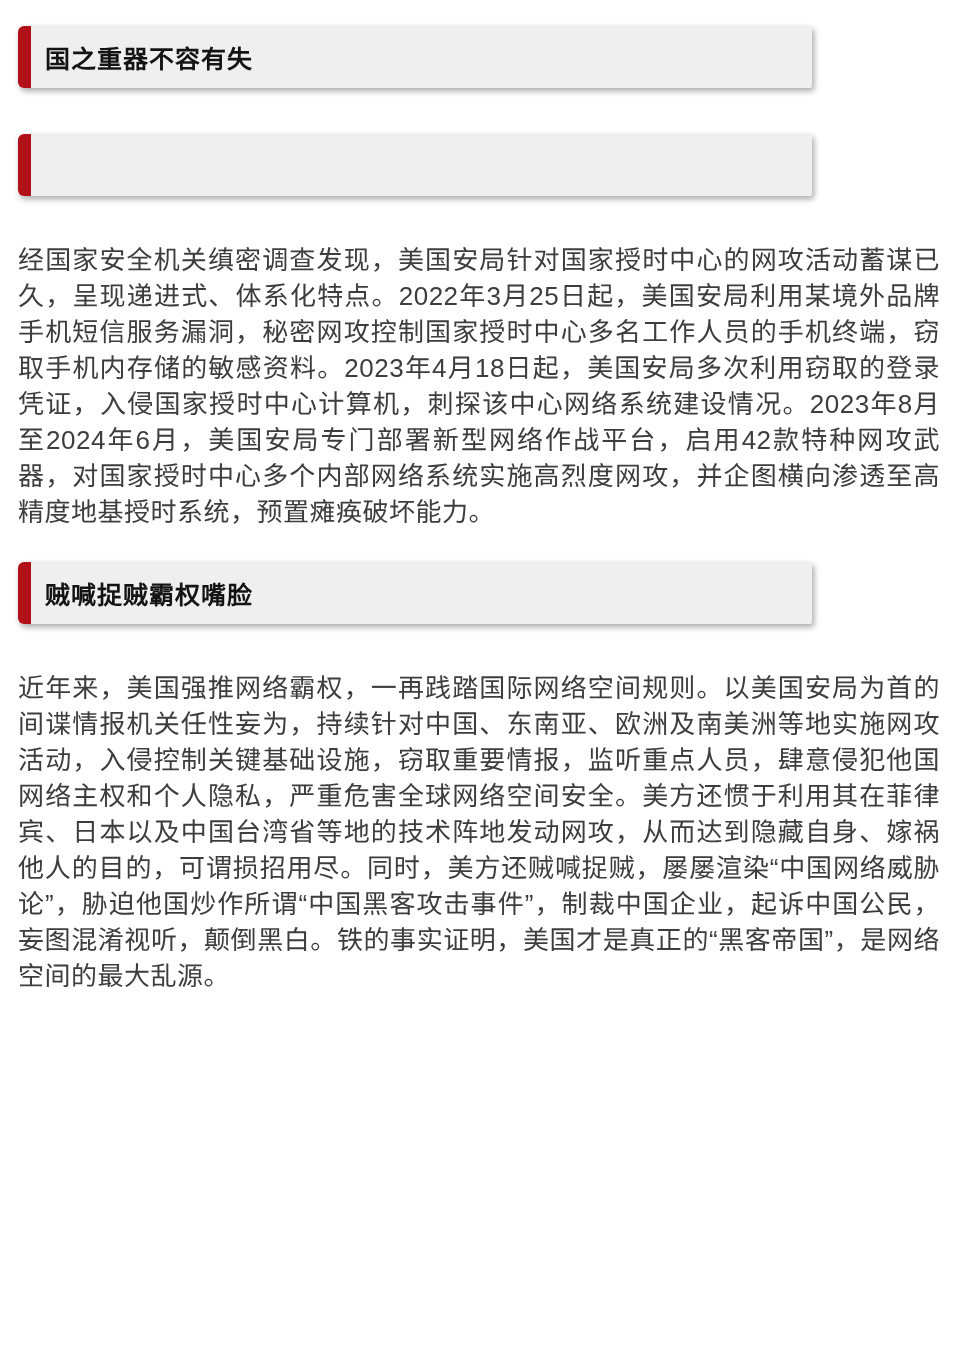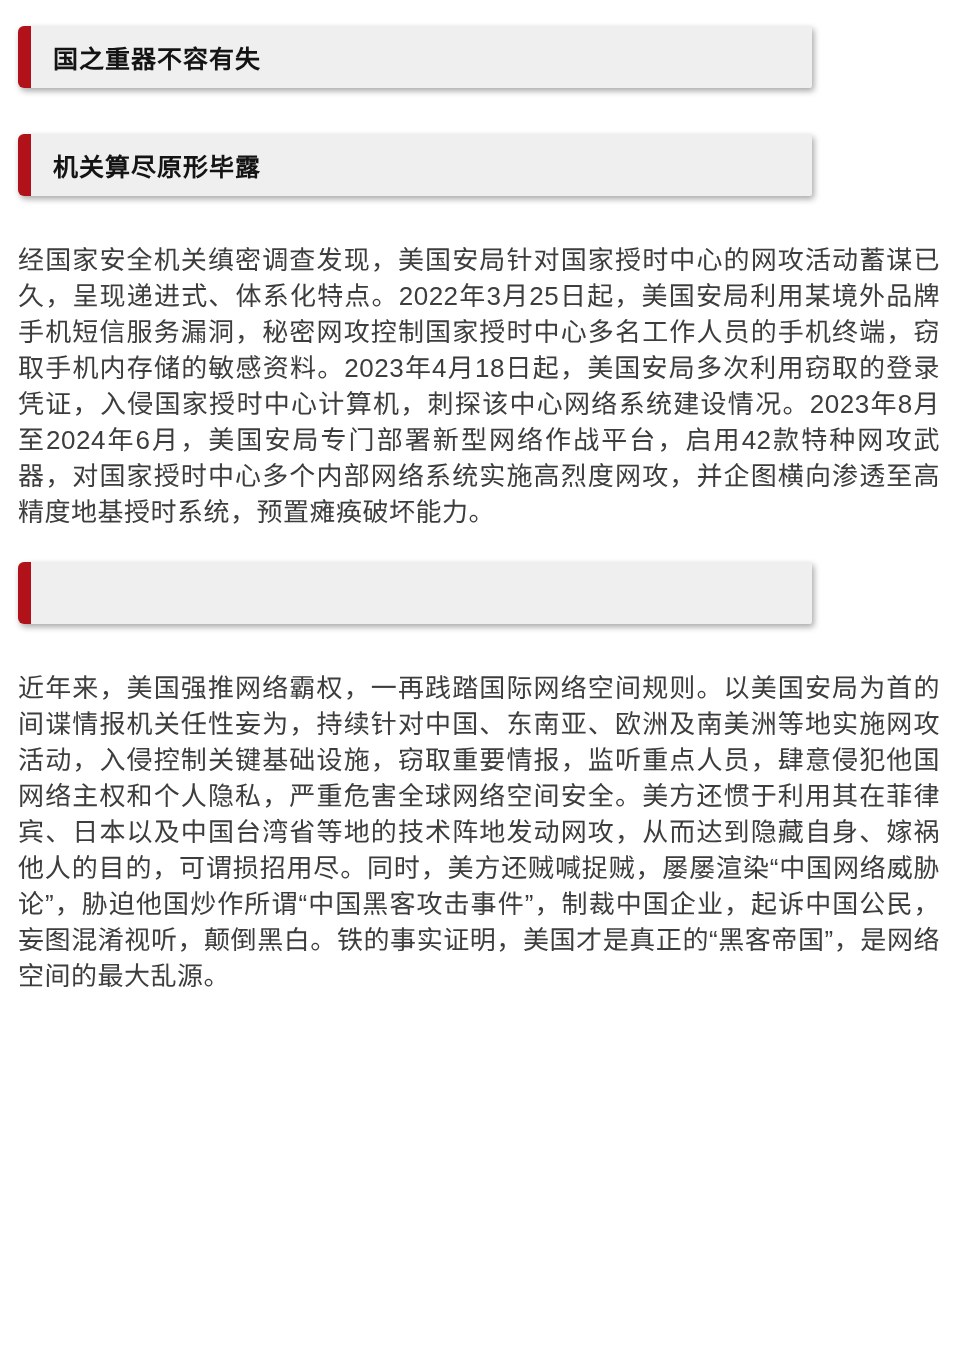--- a/index.html
+++ b/index.html
@@ -28,21 +28,21 @@
   .section + .section .section-header {
     margin-top: 10px;
   }
   .accent-bar {
     width: 13px;
     background: #b1121a;
     border-radius: 6px 0 0 6px;
     flex: 0 0 13px;
   }
   .section-title {
-    margin: 8px;
+    margin: 0;
     padding-left: 14px;
     align-self: center;
     font-size: 25px;
     font-weight: bold;
     color: #141414;
     letter-spacing: 1px;
   }
   .body-para {
     margin: 0 0 32px 0;
     font-size: 26px;
@@ -63,25 +63,25 @@
   <section class="section">
     <div class="section-header">
       <span class="accent-bar"></span>
       <h2 class="section-title">国之重器不容有失</h2>
     </div>
   </section>
 
   <section class="section">
     <div class="section-header">
       <span class="accent-bar"></span>
-      <h2 class="section-title">机关算尽原形毕露</h2>
     </div>
     <p class="body-para">经国家安全机关缜密调查发现，美国安局针对国家授时中心的网攻活动蓄谋已久，呈现递进式、体系化特点。2022年3月25日起，美国安局利用某境外品牌手机短信服务漏洞，秘密网攻控制国家授时中心多名工作人员的手机终端，窃取手机内存储的敏感资料。2023年4月18日起，美国安局多次利用窃取的登录凭证，入侵国家授时中心计算机，刺探该中心网络系统建设情况。2023年8月至2024年6月，美国安局专门部署新型网络作战平台，启用42款特种网攻武器，对国家授时中心多个内部网络系统实施高烈度网攻，并企图横向渗透至高精度地基授时系统，预置瘫痪破坏能力。</p>
   </section>
 
   <section class="section">
     <div class="section-header">
       <span class="accent-bar"></span>
+      <h2 class="section-title">贼喊捉贼霸权嘴脸</h2>
     </div>
     <p class="body-para">近年来，美国强推网络霸权，一再践踏国际网络空间规则。以美国安局为首的间谍情报机关任性妄为，持续针对中国、东南亚、欧洲及南美洲等地实施网攻活动，入侵控制关键基础设施，窃取重要情报，监听重点人员，肆意侵犯他国网络主权和个人隐私，严重危害全球网络空间安全。美方还惯于利用其在菲律宾、日本以及中国台湾省等地的技术阵地发动网攻，从而达到隐藏自身、嫁祸他人的目的，可谓损招用尽。同时，美方还贼喊捉贼，屡屡渲染“中国网络威胁论”，胁迫他国炒作所谓“中国黑客攻击事件”，制裁中国企业，起诉中国公民，妄图混淆视听，颠倒黑白。铁的事实证明，美国才是真正的“黑客帝国”，是网络空间的最大乱源。</p>
   </section>
 
 </div>
 
 </body></html>

